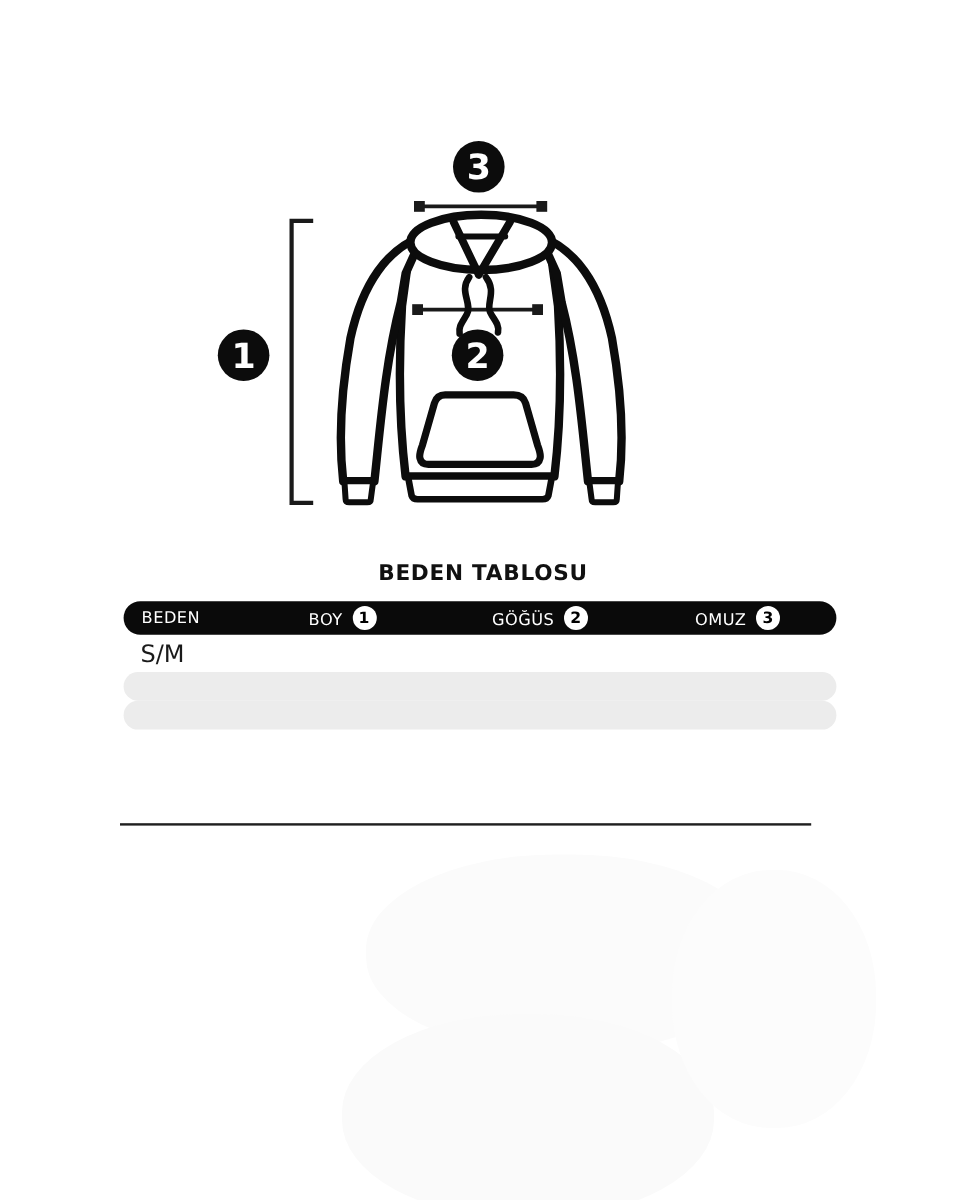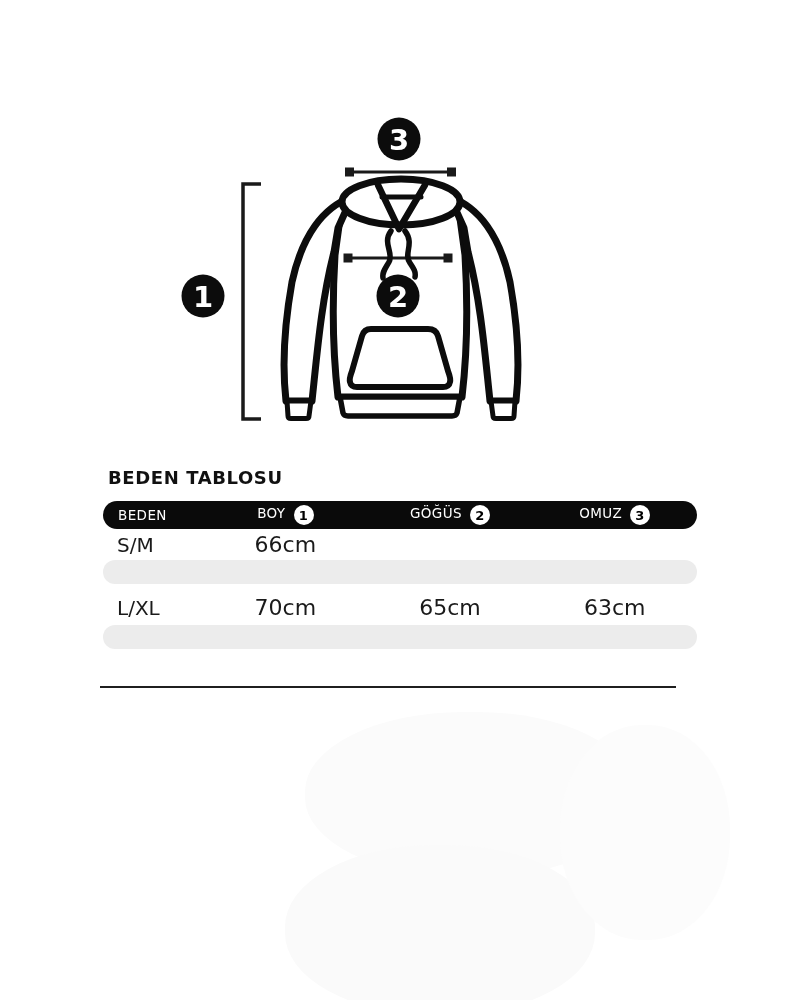--- a/index.html
+++ b/index.html
@@ -13,29 +13,29 @@
   .stage { position:absolute; inset:0; }
 
   
   .diagram-svg { position:absolute; left:0; top:0; }
 
   
   .chart { position:absolute; left:103px; top:467px; width:594px; }
   .chart-title {
     margin:0; padding-left:5px;
     font-size:18px; line-height:22px; font-weight:bold;
-    letter-spacing:0.6px; color:#111;
+    letter-spacing:0.6px; color:#111;text-align:center;
   }
   .thead {
     margin-top:12px; height:28px; border-radius:14px;
     background:#0a0a0a; color:#fff;
     display:grid; grid-template-columns:100px 1fr 1fr 1fr;
     align-items:center; font-size:13.5px; letter-spacing:0.4px;
   }
-  .th { display:flex; justify-content:center; align-items:flex-start; gap:8px; }
+  .th { display:flex; justify-content:center; align-items:flex-end; gap:8px; }
   .th-first { justify-content:flex-start; padding-left:15px; }
   .hmark {
     width:20px; height:20px; border-radius:50%;
     background:#ffffff; color:#000;
     font-size:13px; font-weight:bold;
     display:flex; align-items:center; justify-content:center;
   }
   .trow {
     display:grid; grid-template-columns:100px 1fr 1fr 1fr;
     height:31px; align-items:center;
@@ -138,31 +138,24 @@
         <span class="hmark">2</span>
       </div>
       <div class="th">
         <span>OMUZ</span>
         <span class="hmark">3</span>
       </div>
     </div>
 
     <div class="trow">
       <div class="td td-first">S/M</div>
-      <div class="td">66cm</div>
     </div>
 
     <div class="stripe"></div>
 
-    <div class="trow trow-2">
-      <div class="td td-first">L/XL</div>
-      <div class="td">70cm</div>
-      <div class="td">65cm</div>
-      <div class="td">63cm</div>
-    </div>
 
     <div class="stripe"></div>
   </section>
 
   <div class="bottom-rule"></div>
 
   <div class="blob blob-a"></div>
   <div class="blob blob-b"></div>
   <div class="blob blob-c"></div>
 </div>

